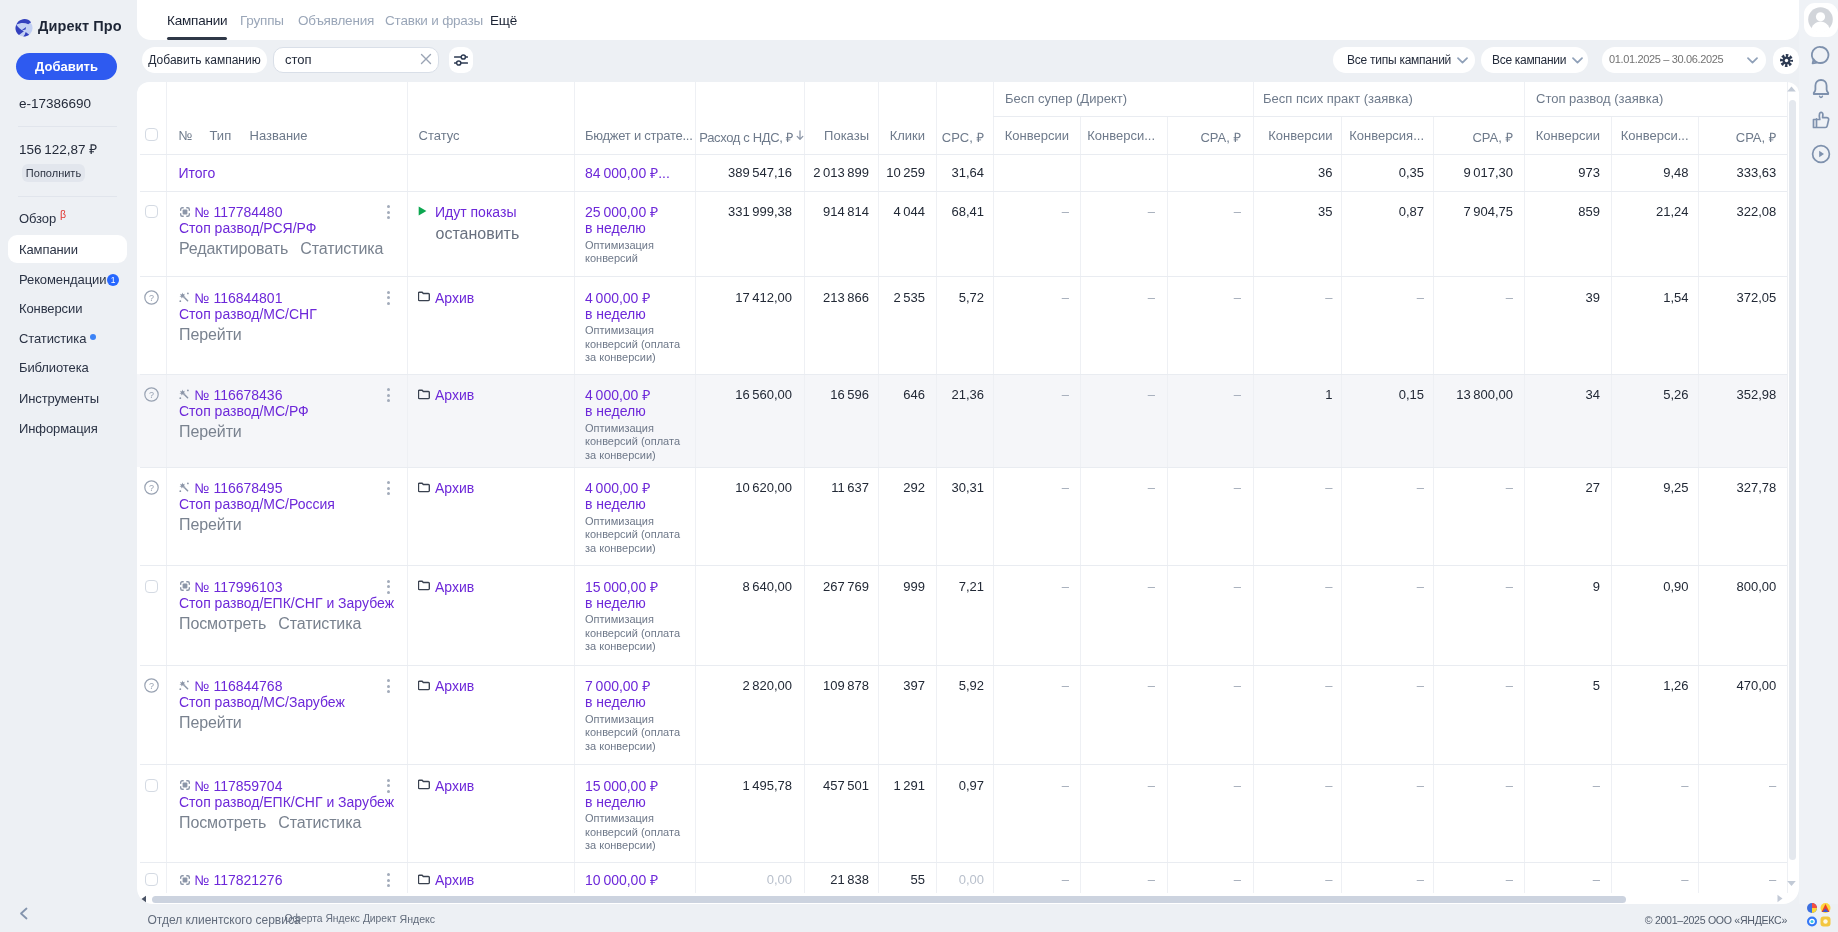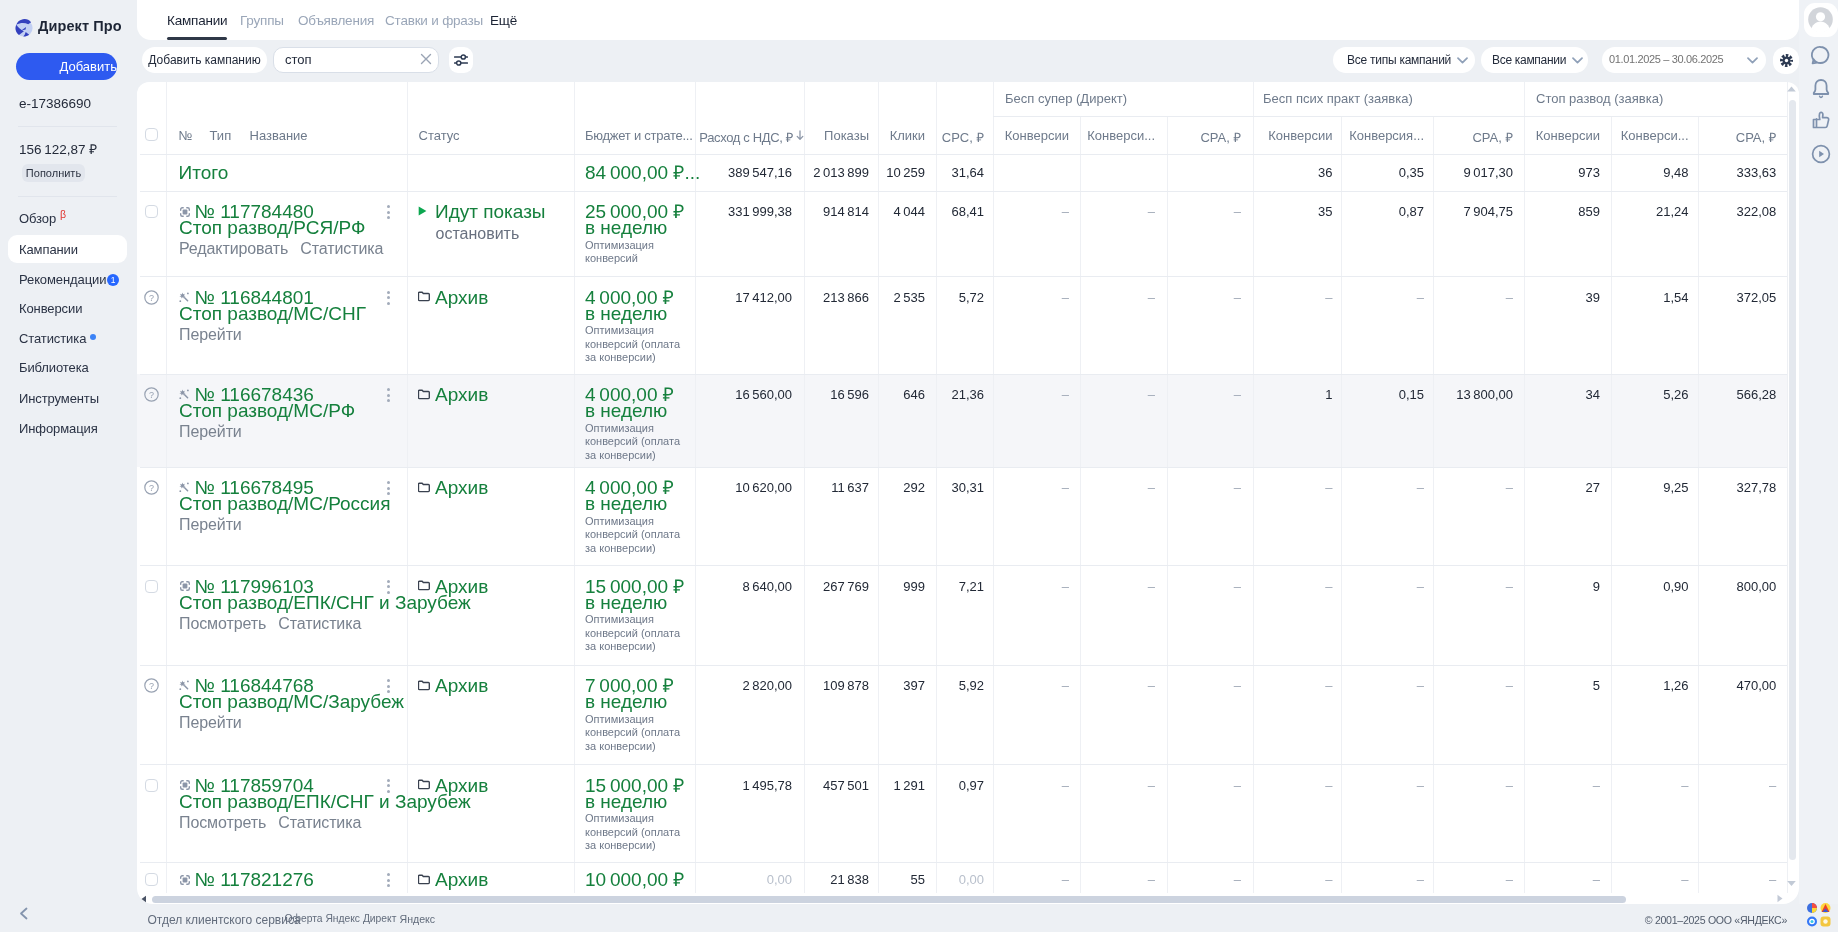--- a/index.html
+++ b/index.html
@@ -1,37 +1,37 @@
 <!DOCTYPE html>
 <html><head><meta charset="utf-8"><title>Кампании — Директ Про</title><style>
 *{margin:0;padding:0;box-sizing:border-box}
 html,body{width:1838px;height:932px;overflow:hidden}
 body{font-family:"Liberation Sans",sans-serif;background:#edf0f4;position:relative;
  -webkit-font-smoothing:antialiased}
 .ab{position:absolute}
-.t13{position:absolute;font-size:19px;line-height:16px;color:#15803d;white-space:nowrap}
+.t13{position:absolute;font-size:14px;line-height:16px;color:#6d28d9;white-space:nowrap}
 .num{position:absolute;font-size:13px;color:#222936;white-space:nowrap;transform:translateY(-8px)}
 .hdr{position:absolute;font-size:13px;color:#6e7a8b;white-space:nowrap}
 .sm{position:absolute;font-size:11px;color:#6e7889;white-space:nowrap}
 .lnk{font-size:16px;color:#79828f;white-space:nowrap}
 .vl{position:absolute;width:1px;background:#eef0f4}
 .hl{position:absolute;height:1px;background:#e9ecf1}
 .dt{position:absolute;width:3px;height:3px;border-radius:50%;background:#a2abba}
 .mi{position:absolute;left:19px;font-size:13px;letter-spacing:-.1px;color:#2a3244;white-space:nowrap}
 </style></head><body>
 
 <svg class="ab" style="left:15px;top:19px" width="18" height="18" viewBox="0 0 18 18">
 <circle cx="9" cy="9" r="8.6" fill="#c3d0f3"></circle>
 <path d="M1.3 5.7 A8.6 8.6 0 0 1 16.1 3.3 L13.2 5.2 C9.8 3.4 5.2 3.6 1.3 5.7 Z" fill="#3340bd"></path>
 <path d="M1.3 5.7 C0.6 7.2 0.3 9.2 0.7 11.0 C1.1 13.0 2.3 14.9 4.0 16.1 L8.9 12.3 C5.9 10.8 3.2 8.5 1.3 5.7 Z" fill="#3340bd"></path>
 <path d="M11.0 7.9 L6.3 11.5 L10.6 10.4 Z" fill="#3340bd"></path>
 <path d="M8.3 17.6 C10.4 17.7 12.5 17.1 14.2 15.8 L10.7 13.0 C10.3 14.7 9.5 16.3 8.3 17.6 Z" fill="#3340bd"></path>
 </svg>
 <div class="ab" style="left:38px;top:18px;font-size:14.5px;font-weight:700;color:#1d2535;letter-spacing:.1px">Директ Про</div>
-<div class="ab" style="left:16px;top:53px;width:101px;height:27px;border-radius:13.5px;background:#2e5af0;color:#fff;font-size:13px;font-weight:400;text-align:right;line-height:27px">Добавить</div>
+<div class="ab" style="left:16px;top:53px;width:101px;height:27px;border-radius:13.5px;background:#2e5af0;color:#fff;font-size:13px;font-weight:700;text-align:center;line-height:27px">Добавить</div>
 <div class="ab" style="left:19px;top:96px;font-size:13.5px;color:#242b3a">e-17386690</div>
 <div class="ab" style="left:18px;top:126px;width:99px;height:1px;background:#e1e5ec"></div>
 <div class="ab" style="left:19px;top:140px;font-size:13.5px;font-weight:500;color:#242b3a">156 122,87 ₽</div>
 <div class="ab" style="left:22px;top:164px;width:63px;height:18px;border-radius:6px;background:#e2e6ed;font-size:11px;color:#2c3342;text-align:center;line-height:18px">Пополнить</div>
 <div class="ab" style="left:18px;top:196px;width:99px;height:1px;background:#e1e5ec"></div>
 <div class="mi" style="top:211px">Обзор</div>
 <div class="ab" style="left:60px;top:208px;font-size:10.5px;color:#e0342f">β</div>
 <div class="ab" style="left:8px;top:235px;width:119px;height:27.5px;border-radius:9px;background:#fff"></div>
 <div class="mi" style="top:241.5px">Кампании</div>
 <div class="mi" style="top:272px">Рекомендации</div>
@@ -262,21 +262,21 @@
 <div class="num" style="right:913.0px;top:395.0px">646</div>
 <div class="num" style="right:854.0px;top:395.0px">21,36</div>
 <div class="num" style="right:769.0px;top:395.0px;color:#a0a9b6">–</div>
 <div class="num" style="right:683.0px;top:395.0px;color:#a0a9b6">–</div>
 <div class="num" style="right:597.0px;top:395.0px;color:#a0a9b6">–</div>
 <div class="num" style="right:505.5px;top:395.0px">1</div>
 <div class="num" style="right:414.0px;top:395.0px">0,15</div>
 <div class="num" style="right:325.0px;top:395.0px">13 800,00</div>
 <div class="num" style="right:238.0px;top:395.0px">34</div>
 <div class="num" style="right:149.5px;top:395.0px">5,26</div>
-<div class="num" style="right:61.7px;top:395.0px">566,28</div>
+<div class="num" style="right:61.7px;top:395.0px">352,98</div>
 <svg style="position:absolute;left:143.5px;top:480.0px" width="15" height="15" viewBox="0 0 15 15">
     <circle cx="7.5" cy="7.5" r="6.7" fill="none" stroke="#98a2b2" stroke-width="1.2"></circle>
     <text x="7.5" y="10.6" font-family="Liberation Sans" font-size="9px" fill="#98a2b2" text-anchor="middle">?</text>
   </svg>
 <svg style="position:absolute;left:179px;top:482.0px" width="11" height="11" viewBox="0 0 11 11">
     <path d="M3.4 0.4 L4.1 2.3 L6.0 1.7 L4.9 3.3 L6.5 4.4 L4.6 4.7 L4.9 6.6 L3.5 5.2 L2.2 6.6 L2.4 4.7 L0.4 4.5 L2.1 3.4 L0.9 1.8 L2.8 2.4 Z" fill="#8c96a8"></path>
     <line x1="5.6" y1="5.8" x2="8.6" y2="8.8" stroke="#8c96a8" stroke-width="1.5" stroke-linecap="round"></line>
     <circle cx="8.9" cy="1.4" r="0.9" fill="#8c96a8"></circle>
     <circle cx="1.3" cy="9.2" r="0.9" fill="#8c96a8"></circle>
   </svg>

